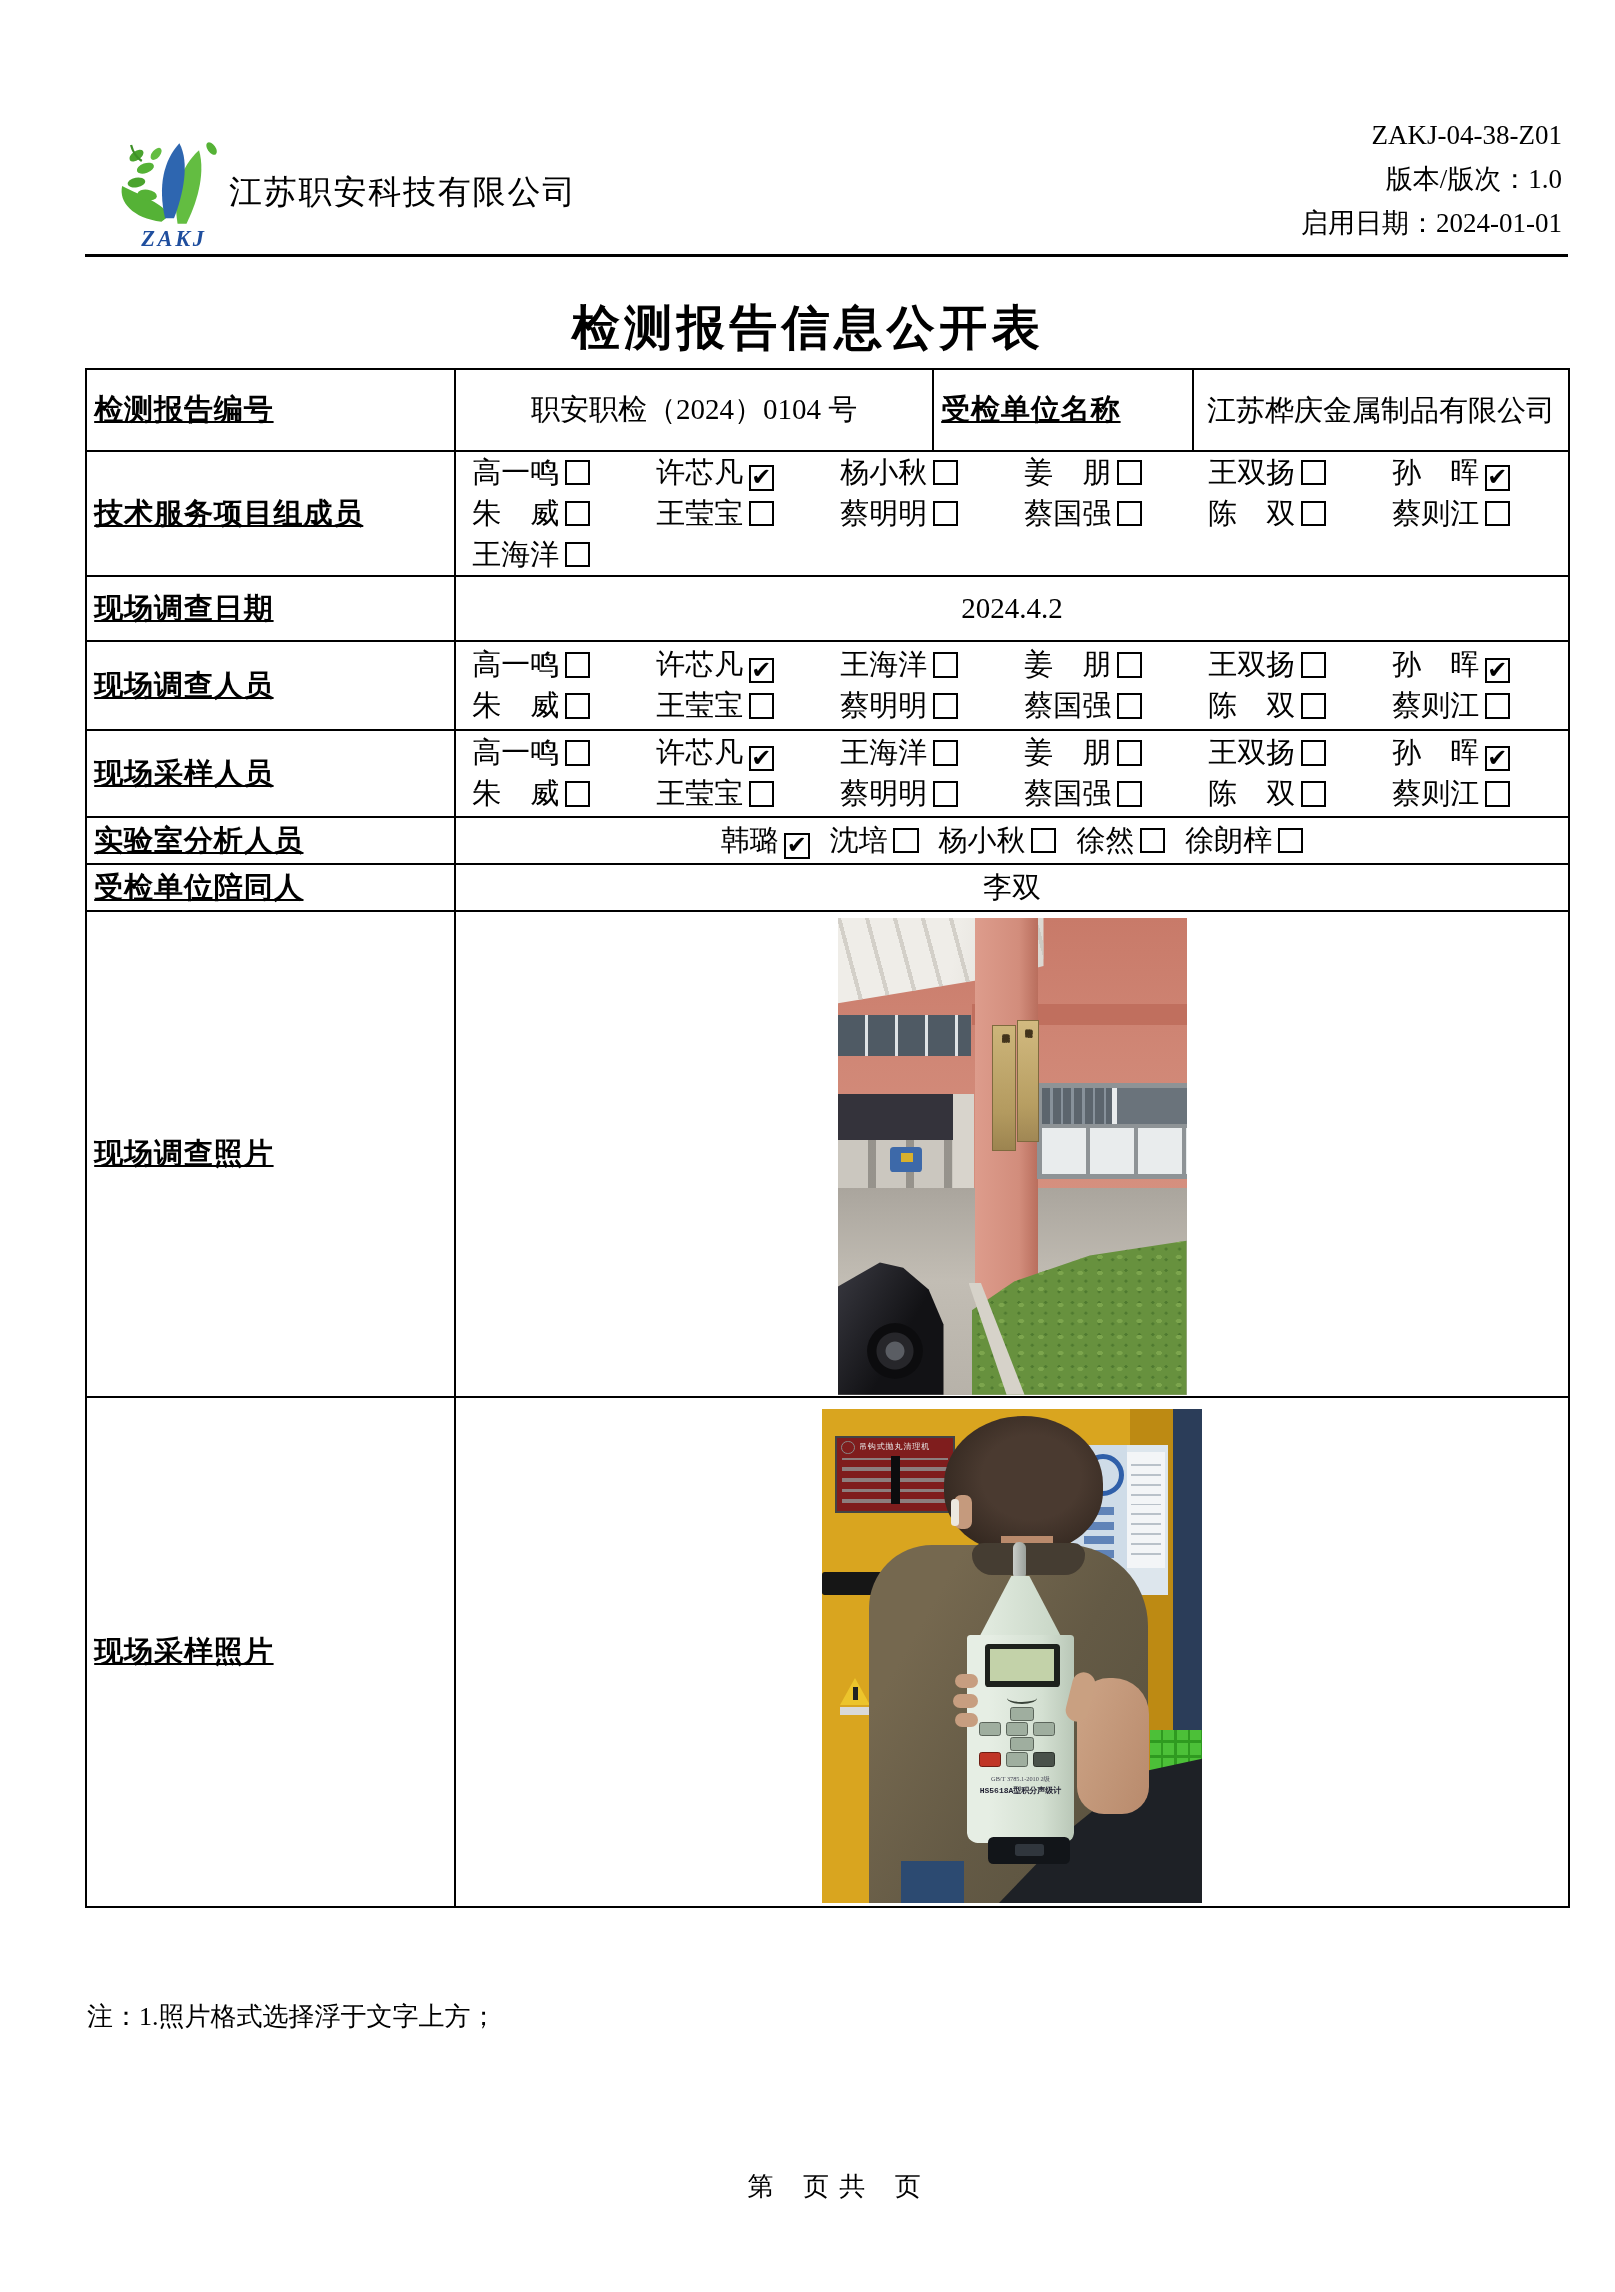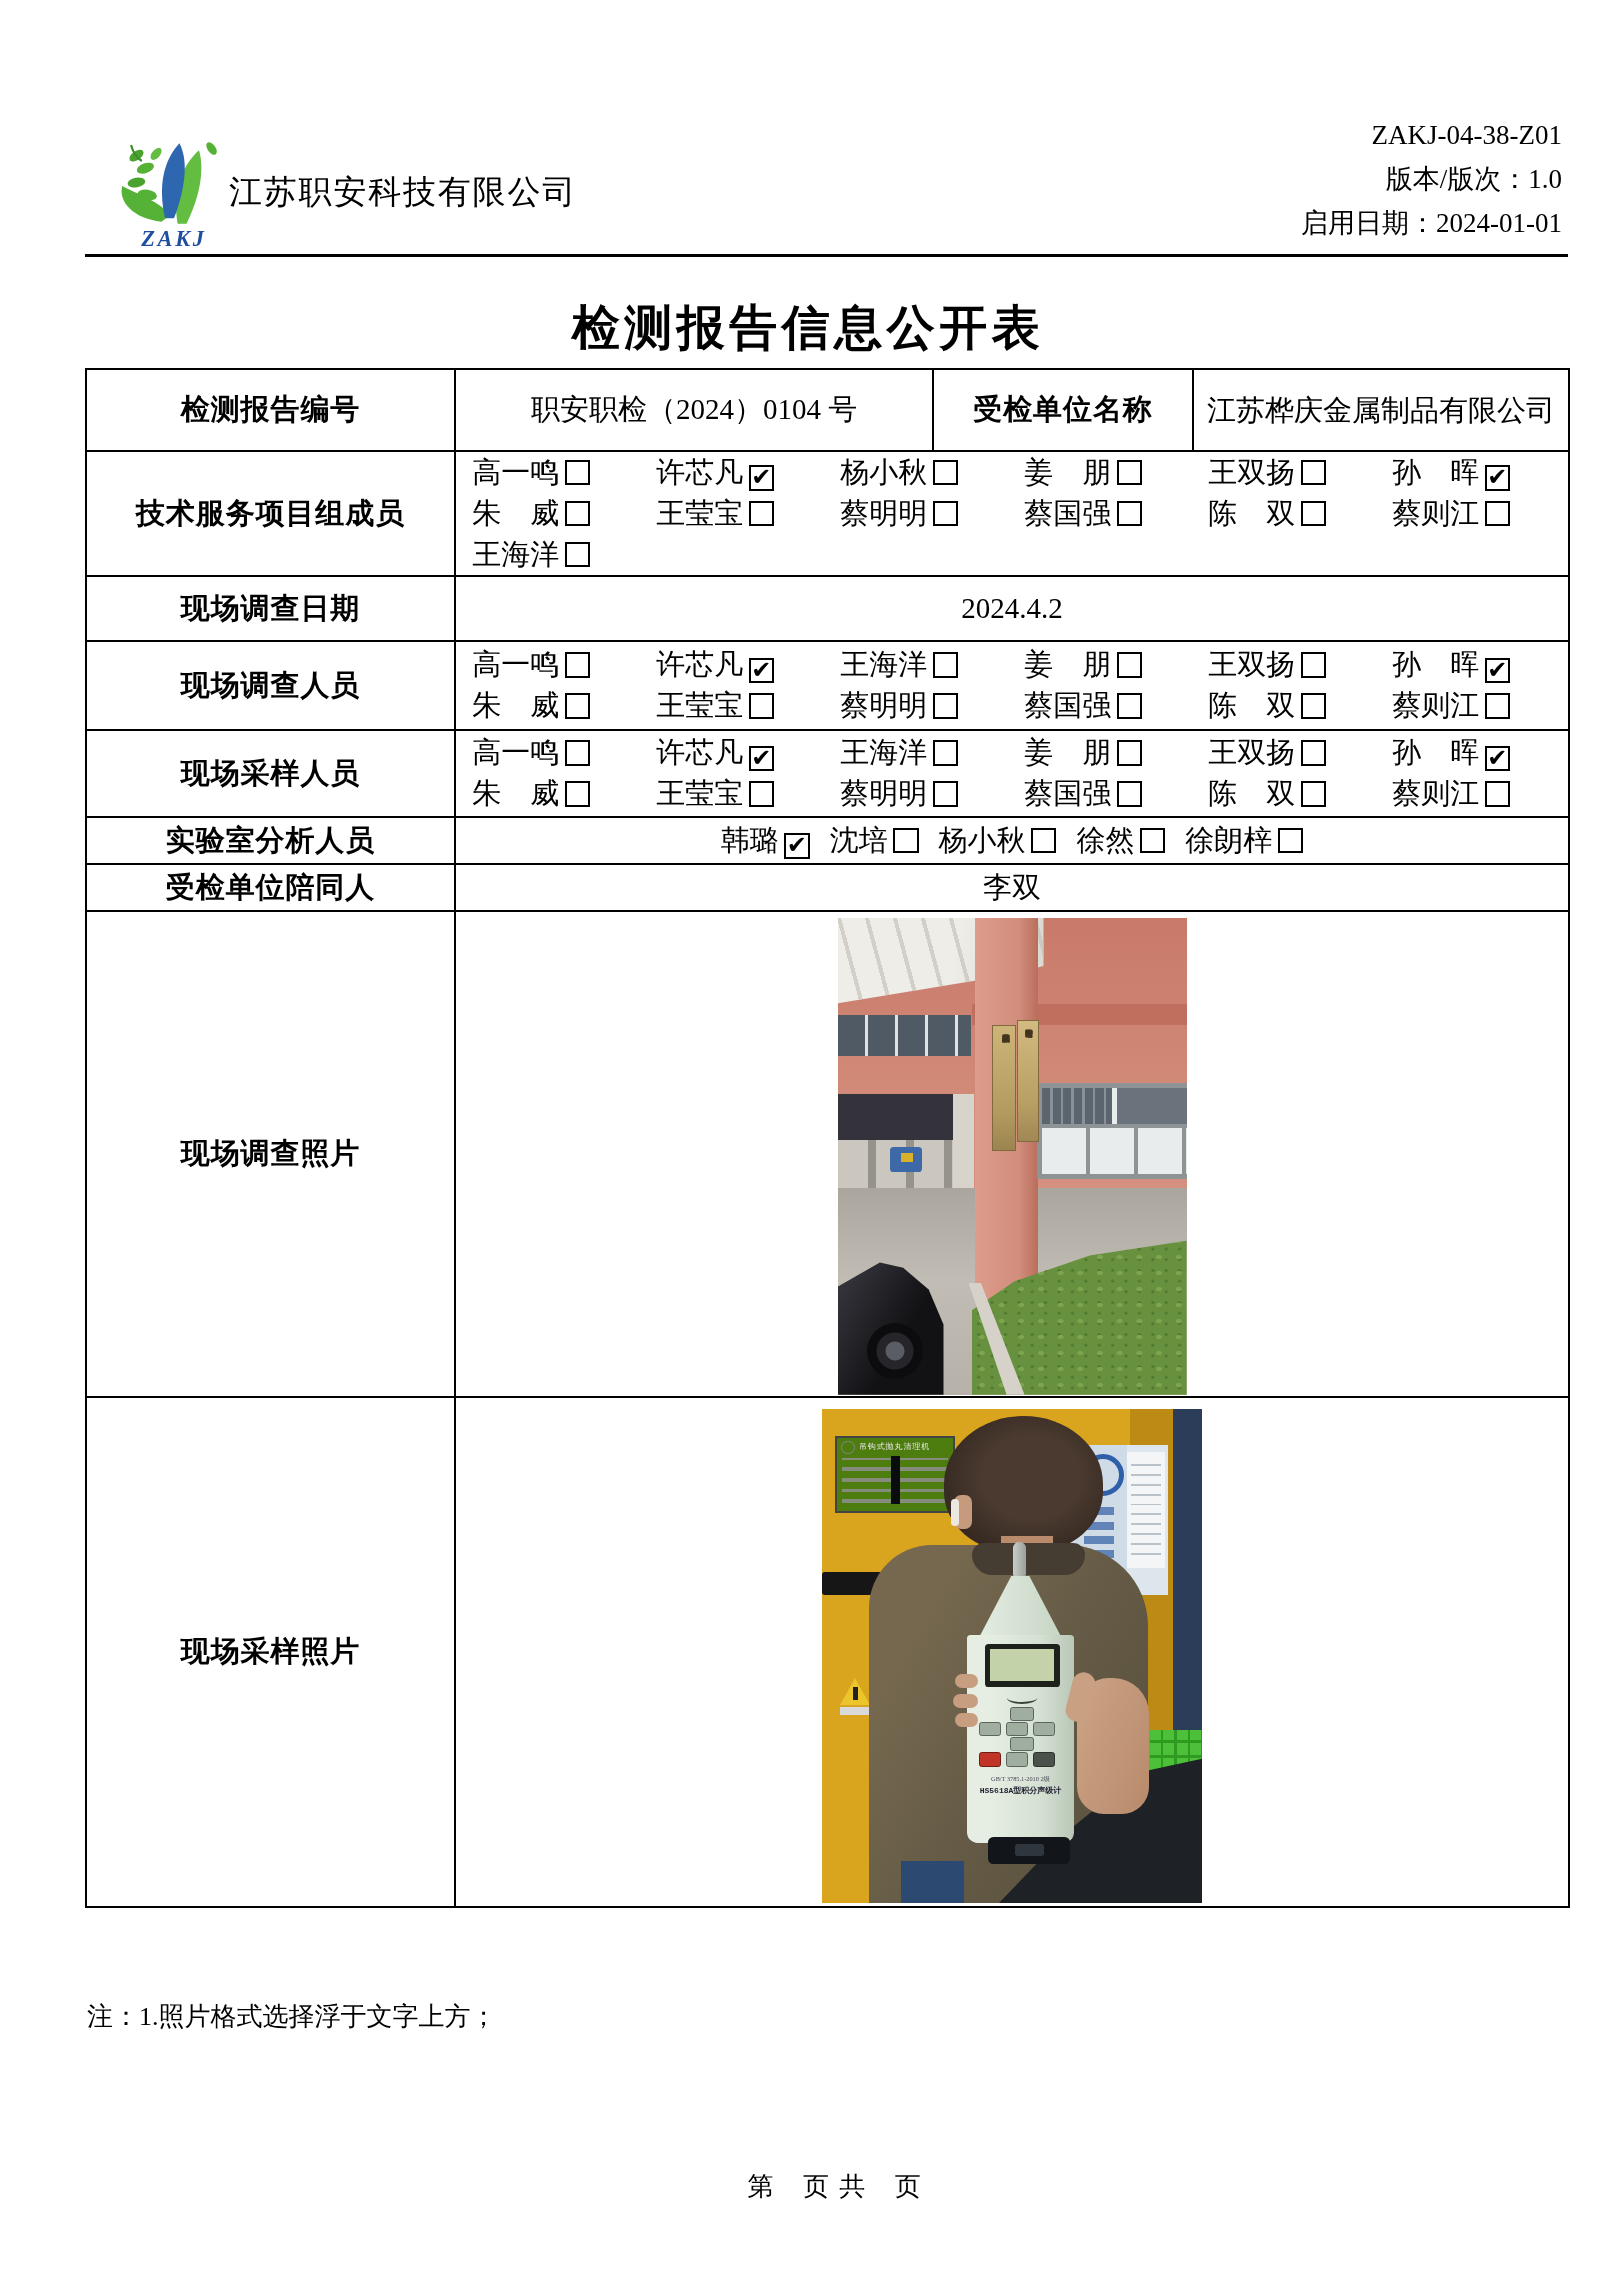--- a/index.html
+++ b/index.html
@@ -13,21 +13,21 @@
         font-weight:bold;font-style:italic;color:#1f4e9e;letter-spacing:2.7px;}
   .hdr-right{position:absolute;right:54px;top:113px;text-align:right;font-size:27px;line-height:44px;}
   .rule{position:absolute;left:85px;top:254px;width:1483px;height:2.7px;background:#000;}
   .title{position:absolute;left:0;top:296px;width:100%;text-align:center;font-size:48px;
          font-weight:bold;letter-spacing:4.5px;}
 
   
   .form-table{position:absolute;left:85px;top:368px;width:1483px;border-collapse:collapse;
               table-layout:fixed;}
   .form-table td{border:2.2px solid #000;vertical-align:middle;font-size:29px;padding:0 7.2px;}
-  .lbl{font-weight:bold;text-align:center;letter-spacing:0.9px;}
+  .lbl{font-weight:bold;text-align:left;letter-spacing:0.9px;text-decoration:underline;}
   .val{text-align:center;}
   .wrap{padding:0 25px;line-height:41px;}
   .names-cell{padding:0;}
   .names{width:100%;}
   .names .name-line{display:grid;grid-template-columns:repeat(6,184px);height:41px;
                     align-items:center;padding-left:9px;}
   .names.centered .name-line{display:flex;justify-content:center;gap:20px;padding-left:0;height:45px;}
   .person{white-space:nowrap;font-size:29px;}
   .cbox{display:inline-block;width:21.5px;height:21.5px;border:2.7px solid #000;margin-left:5.4px;
         vertical-align:-3.6px;text-align:center;line-height:20.6px;font-size:24px;font-weight:bold;
@@ -226,21 +226,21 @@
           <div class="abs" style="left:308px;top:0;width:43px;height:494px;background:#bd8a13;"></div>
           <div class="abs" style="left:351px;top:0;width:29px;height:494px;background:#2b3d59;"></div>
           <div class="abs" style="left:249px;top:36px;width:97px;height:150px;background:#dde6ed;">
             <div class="abs" style="left:0;top:0;width:56px;height:150px;background:#cfdce8;"></div>
             <div class="abs" style="left:10.7px;top:9px;width:32px;height:32px;border:5.4px solid #2f5fa9;border-radius:50%;"></div>
             <div class="abs" style="left:12.5px;top:56px;width:30px;height:86px;background:repeating-linear-gradient(0deg,#3b66a8 0 8px,transparent 8px 14.3px);opacity:.75;"></div>
             <div class="abs" style="left:56px;top:7.2px;width:38px;height:116px;background:#f3f5f7;">
               <div class="abs" style="left:3.6px;top:5.4px;right:3.6px;bottom:5.4px;background:repeating-linear-gradient(0deg,transparent 0 8px,#b9c1c9 8px 9.9px);"></div>
             </div>
           </div>
-          <div class="abs" style="left:12.5px;top:27px;width:116px;height:73px;background:#4d7c0f;border:2.7px solid #434345;">
+          <div class="abs" style="left:12.5px;top:27px;width:116px;height:73px;background:#7f1d1d;border:2.7px solid #434345;">
             <div class="abs" style="left:4.5px;top:2.7px;width:11.6px;height:11.6px;border:1.8px solid #888;border-radius:50%;"></div>
             <div class="abs" style="left:0;top:2.7px;width:100%;text-align:center;font-size:8px;color:#e8e8e8;letter-spacing:0.9px;">吊钩式抛丸清理机</div>
             <div class="abs" style="left:5.4px;top:19.7px;width:106px;height:45px;background:repeating-linear-gradient(0deg,#8f8f8f 0 3.6px,transparent 3.6px 10.7px);opacity:.85;"></div>
             <div class="abs" style="left:54px;top:18px;width:9px;height:48px;background:#0c0c0e;"></div>
           </div>
           <div class="abs" style="left:0;top:163px;width:168px;height:23px;background:#161616;border-radius:2.7px;"></div>
           <div class="abs" style="left:133px;top:156px;width:32px;height:39px;background:#1f1f22;border-radius:3.6px;"></div>
           <div class="abs" style="left:18px;top:269px;width:116px;height:39px;">
             <div class="abs" style="left:0;top:0;width:30px;height:27px;background:#ecc42c;clip-path:polygon(50% 0,100% 100%,0 100%);"></div>
             <div class="abs" style="left:13.4px;top:9px;width:4.5px;height:12.5px;background:#222;"></div>

